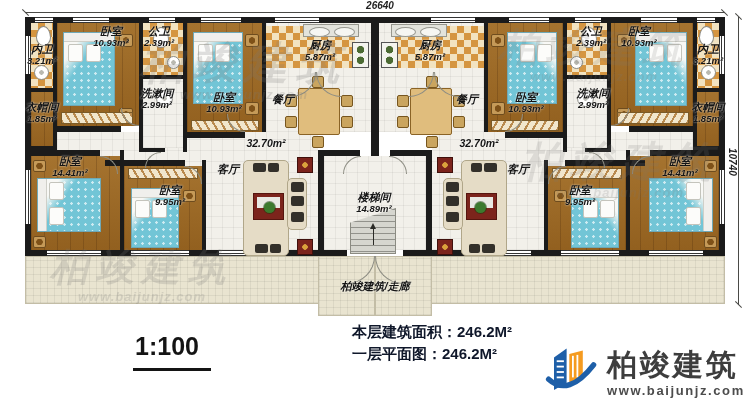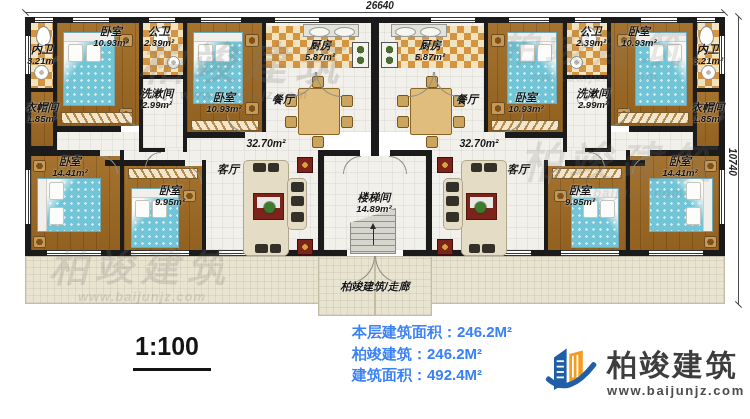--- a/index.html
+++ b/index.html
@@ -54,21 +54,21 @@
   .dimtext{position:absolute;font-size:10px;font-weight:bold;color:#222;}
   .tick{position:absolute;width:9px;height:1px;background:#4a4a46;transform:rotate(45deg);}
   .wm{position:absolute;color:rgba(120,120,120,.30);font-weight:bold;text-align:center;line-height:1.05;}
   .wm .big{display:block;letter-spacing:8px;}
   .wm .url{display:block;letter-spacing:1px;font-size:13px;margin-top:2px;}
   
   #titleblock{position:absolute;left:133px;top:332px;display:flex;align-items:baseline;gap:16px;
       border-bottom:3px solid #141414;padding:0 12px 7px 2px;color:#141414;z-index:40;}
   #titleblock .t{font-size:31px;font-weight:bold;letter-spacing:2px;}
   #titleblock .s{font-size:25px;font-weight:600;}
-  #stats{position:absolute;left:352px;top:321px;z-index:40;color:#3b82f6;font-size:15px;font-weight:bold;line-height:21.5px;}
+  #stats{position:absolute;left:352px;top:321px;z-index:40;color:#0f172a;font-size:15px;font-weight:bold;line-height:21.5px;}
   #brand{position:absolute;left:545px;top:345px;z-index:40;display:flex;align-items:center;gap:8px;}
   #brand .txt{display:flex;flex-direction:column;}
   #brand .nm{font-size:30px;font-weight:bold;color:#3d3d3d;letter-spacing:3px;line-height:1;}
   #brand .ur{font-size:13px;font-weight:bold;color:#4c4c4c;letter-spacing:1.6px;margin-top:3px;}
 </style>
 </head>
 <body>
 
 <div id="canvas">
 
@@ -337,22 +337,21 @@
         <span class="n">柏竣建筑/走廊</span>
       </div>
   </div>
 
   <div id="titleblock">
     <span class="s">1:100</span>
   </div>
 
   <div id="stats">
     <div><span>本层建筑面积：</span><span>246.2M²</span></div>
-    <div><span>柏竣建筑：</span><span>246.2M²</span></div>
-    <div><span>建筑面积：</span><span>492.4M²</span></div>
+    <div><span>一层平面图：</span><span>246.2M²</span></div>
   </div>
 
   <div id="brand">
     <span>
       <svg width="54" height="54" viewBox="0 0 60 60">
         <path d="M10 14 L24 4 L24 42 L10 50 Z" fill="#1e5fa8"></path>
         <g fill="#ffffff">
             <rect x="13" y="17" width="8" height="2"></rect>
             <rect x="13" y="23" width="8" height="2"></rect>
             <rect x="13" y="29" width="8" height="2"></rect>

